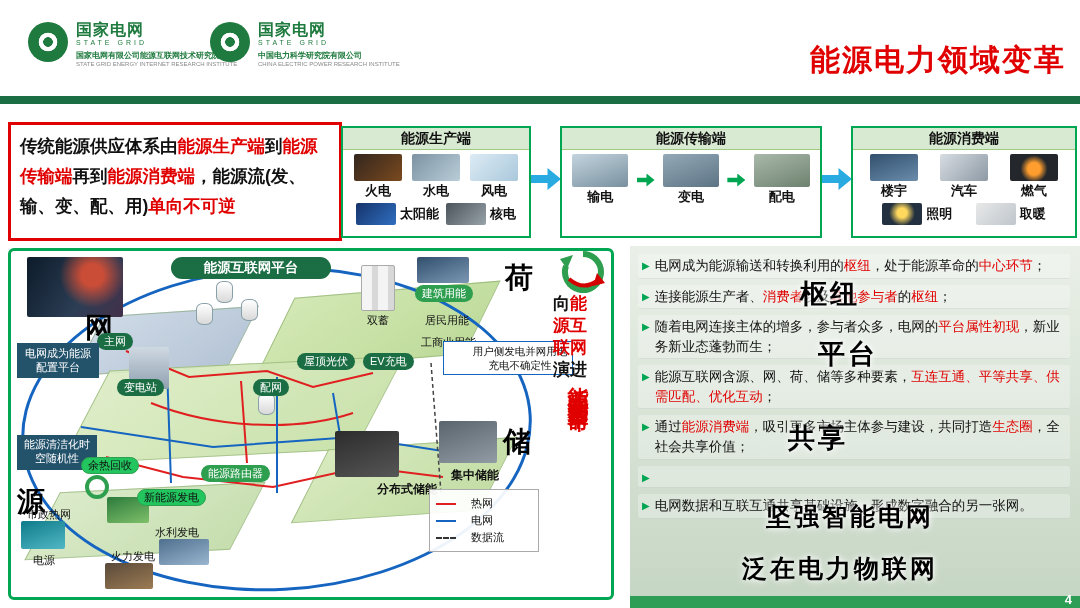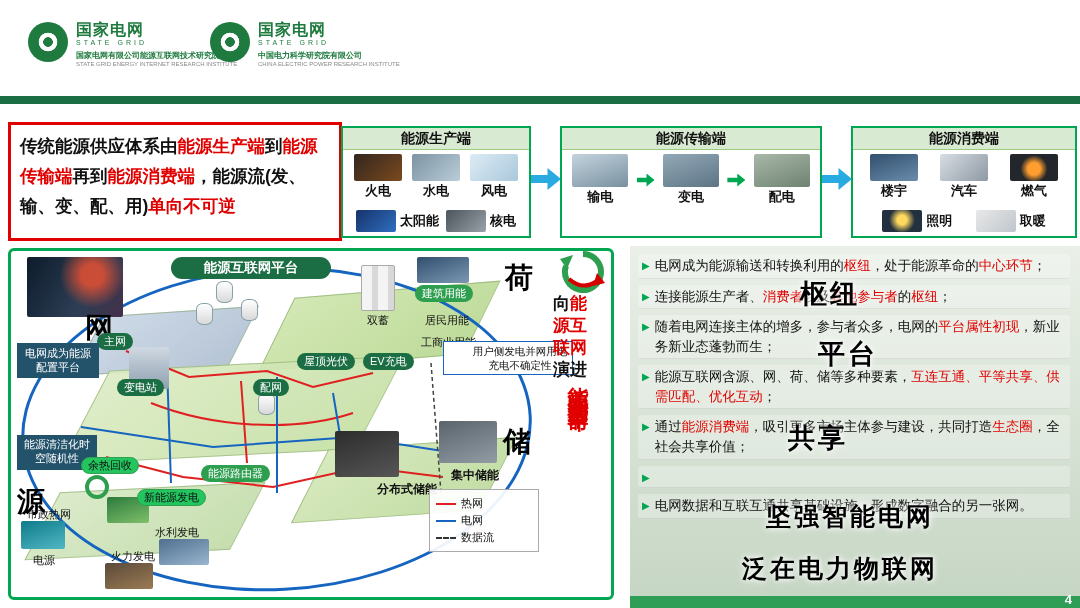--- a/index.html
+++ b/index.html
@@ -20,21 +20,21 @@
   .intro-box{position:absolute;left:8px;top:122px;width:310px;height:101px;border:3px solid #e00000;
     padding:6px 9px;font-size:17.5px;font-weight:bold;line-height:1.72;}
   .c-red{color:#e00000}.c-black{color:#111}
   
   .flow-box{position:absolute;top:126px;height:112px;border:2px solid #00a651;background:#fff;box-sizing:border-box;}
   .fb1{left:341px;width:190px;} .fb2{left:560px;width:262px;} .fb3{left:851px;width:226px;}
   .flow-title{height:21px;background:#d9ead3;border-bottom:1px solid #9fc97f;font-size:14px;font-weight:bold;
     text-align:center;line-height:21px;}
   .f-rows{padding:4px 6px 0 6px;}
   .f-row{display:flex;justify-content:space-around;align-items:center;}
-  .f-row2{margin-top:10px;justify-content:space-evenly;}
+  .f-row2{margin-top:3px;justify-content:space-evenly;}
   .f-item{display:flex;flex-direction:column;align-items:center;gap:1px;}
   .f-img{width:48px;height:27px;border-radius:2px;}
   .fb2 .f-img{width:56px;height:33px;}
   .f-label{font-size:13px;font-weight:bold;white-space:nowrap;}
   .f-item-inline{display:flex;align-items:center;gap:4px;font-size:13px;font-weight:bold;}
   .f-item-inline .f-img{width:40px;height:22px;}
   .barrow{position:absolute;width:30px;height:22px;background:#29abe2;
     clip-path:polygon(0 32%,55% 32%,55% 0,100% 50%,55% 100%,55% 68%,0 68%);}
   .a1{left:531px;top:168px;} .a2{left:822px;top:168px;}
   .garrow{width:18px;height:13px;background:#00a651;flex:none;
@@ -89,21 +89,21 @@
   .ph-batt{background:repeating-linear-gradient(90deg,#f4f4f4 0 10px,#d8d8d8 10px 16px);border:1px solid #aaa;}
   .ph-dstor{background:linear-gradient(160deg,#2c2c2c,#565656);}
   .ph-cstor{background:linear-gradient(160deg,#5a646d,#929ca4);}
   .ph-newenergy{background:linear-gradient(160deg,#2b7a3c,#7fc06a);}
   .ph-city{background:linear-gradient(160deg,#0e7b8a,#52b7c4);}
   .ph-hydro{background:linear-gradient(160deg,#4e6f8e,#9ab6cf);}
   .ph-thermal{background:linear-gradient(160deg,#5a4a3a,#9c7b53);}
   .recycle-ring{position:absolute;border:4px solid #2e9e4f;border-radius:50%;width:16px;height:16px;}
   .legend{position:absolute;left:418px;top:238px;width:96px;border:1px solid #aaa;background:rgba(255,255,255,.93);
     padding:4px 6px;font-size:11px;}
-  .legend-row{display:flex;align-items:center;gap:5px;margin:2px 0;}
+  .legend-row{display:flex;align-items:center;gap:15px;margin:2px 0;}
   .lg-sw{width:20px;height:0;border-top:2.5px solid;flex:none;}
   .lg-heat{border-color:#e02020;} .lg-grid{border-color:#1565c0;} .lg-data{border-top-style:dashed;border-color:#333;}
   
   .cycle-icon{position:absolute;left:551px;top:247px;}
   .vert1{position:absolute;left:548px;top:293px;width:44px;text-align:center;font-size:17px;font-weight:bold;line-height:1.3;}
   .vert2{position:absolute;left:564px;top:370px;writing-mode:vertical-rl;text-orientation:upright;
     font-size:21px;font-weight:900;color:#e00000;letter-spacing:3px;}
   
   .right-panel{position:absolute;left:630px;top:246px;width:450px;height:350px;box-sizing:border-box;
     background:linear-gradient(180deg,#eaf0e8,#c6d6c4);padding:8px 10px 4px 8px;}
@@ -133,20 +133,21 @@
   </div>
   <div class="logo-group lg2">
     <div class="logo-circle"></div>
     <div>
       <div class="logo-cn">国家电网</div>
       <div class="logo-en">STATE GRID</div>
       <div class="logo-org">中国电力科学研究院有限公司</div>
       <div class="logo-org-en">CHINA ELECTRIC POWER RESEARCH INSTITUTE</div>
     </div>
   </div>
+  <div class="slide-title">能源电力领域变革</div>
   <div class="header-bar"></div>
 
   <div class="intro-box"><span class="c-black">传统能源供应体系由</span><span class="c-red">能源生产端</span><span class="c-black">到</span><span class="c-red">能源传输端</span><span class="c-black">再到</span><span class="c-red">能源消费端</span><span class="c-black">，能源流(发、输、变、配、用)</span><span class="c-red">单向不可逆</span></div>
 
   <div class="flow-box fb1">
     <div class="flow-title">能源生产端</div>
     <div class="f-rows">
       <div class="f-row">
         <div class="f-item">
           <div class="f-img im-thermal"></div>

